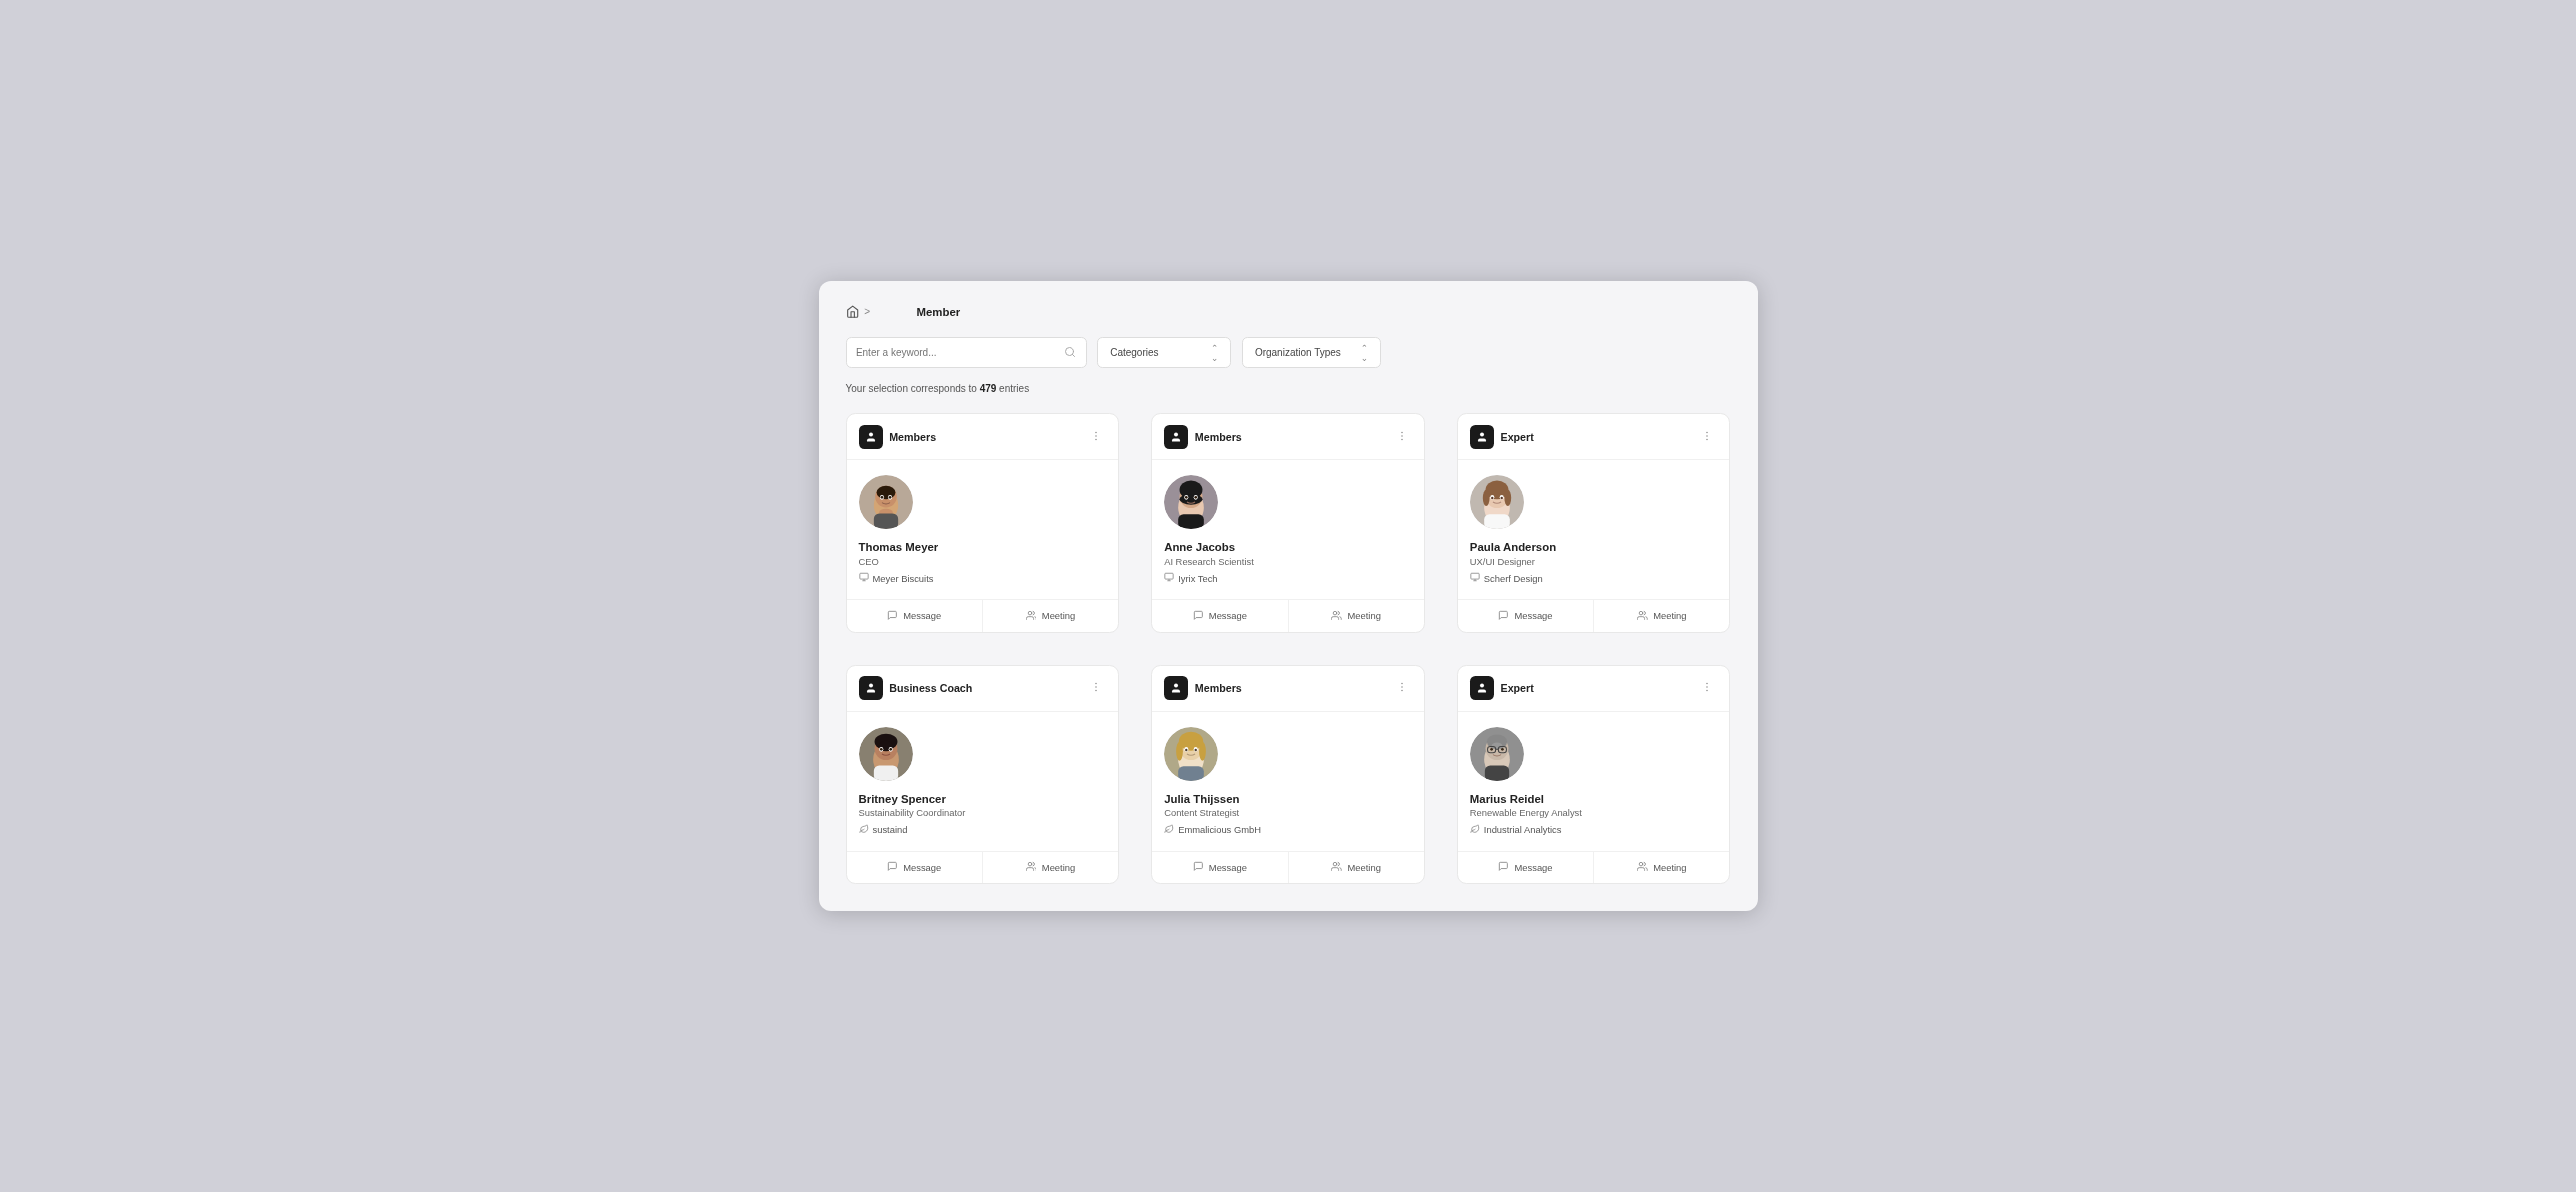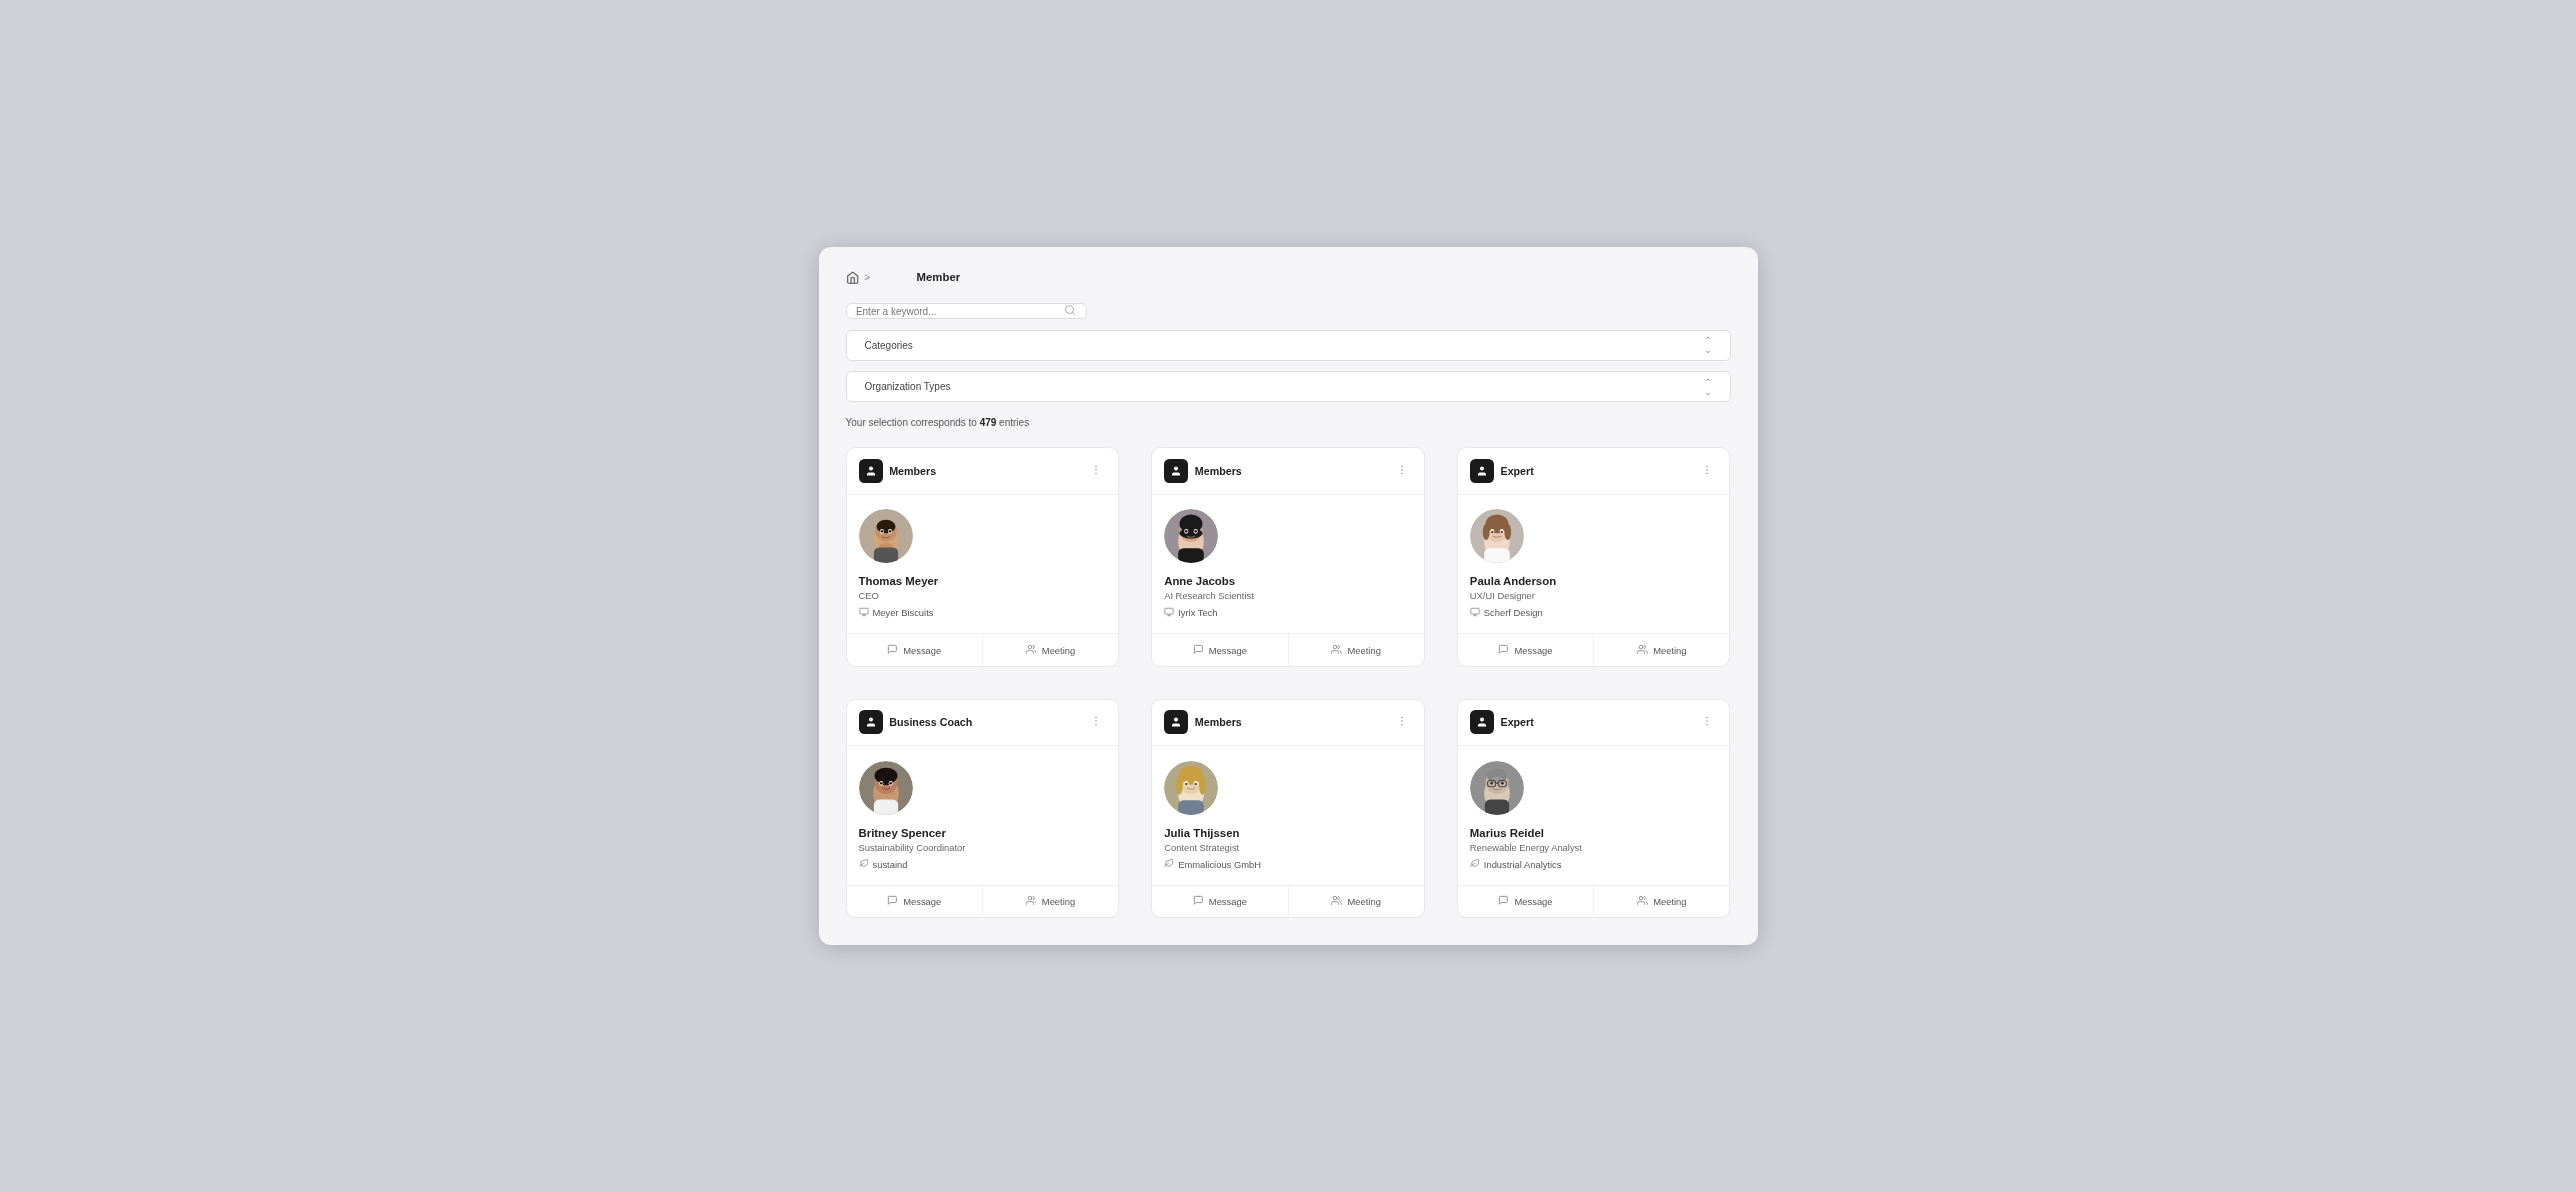--- a/index.html
+++ b/index.html
@@ -43,21 +43,20 @@
       font-weight: 600;
       color: #222;
       padding-left: 41px;
     }
 
     
     .filters-row {
       display: flex;
       gap: 10.7px;
       margin-bottom: 14.8px;
-      flex-direction: column;
     }
     .search-input-wrapper {
       display: flex;
       align-items: center;
       background: #fff;
       border: 1px solid #ddd;
       border-radius: 5.4px;
       padding: 0 9.4px;
       flex: 1.2;
       max-width: 241px;
@@ -77,21 +76,21 @@
       font-size: 11.4px;
       flex-shrink: 0;
     }
     .filter-select {
       display: flex;
       align-items: center;
       justify-content: space-between;
       background: #fff;
       border: 1px solid #ddd;
       border-radius: 5.4px;
-      padding: 0 18px;
+      padding: 0 12px;
       height: 31px;
       font-size: 10px;
       color: #444;
       cursor: pointer;
       min-width: 134px;
       gap: 20px;
     }
     .filter-select-label { flex: 1; }
     .filter-chevron { color: #888; font-size: 8.7px; }
 

